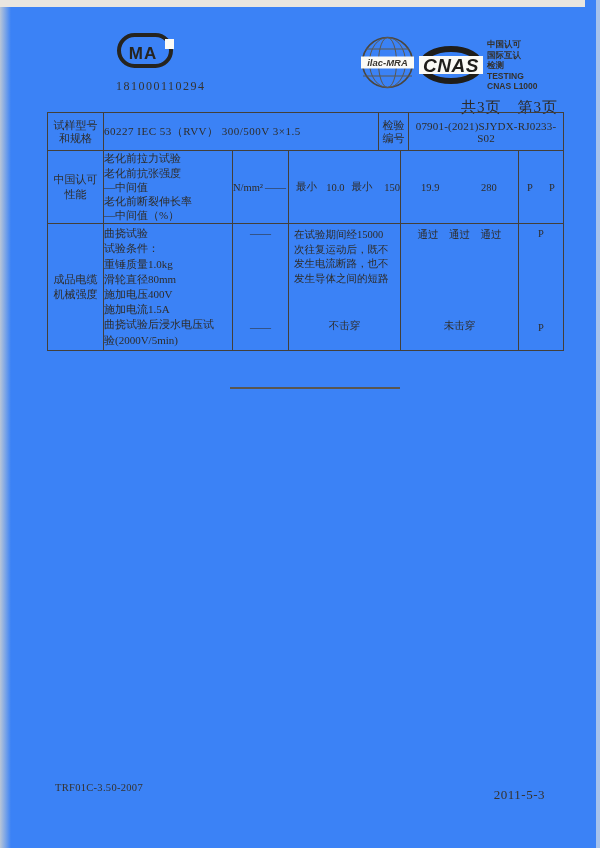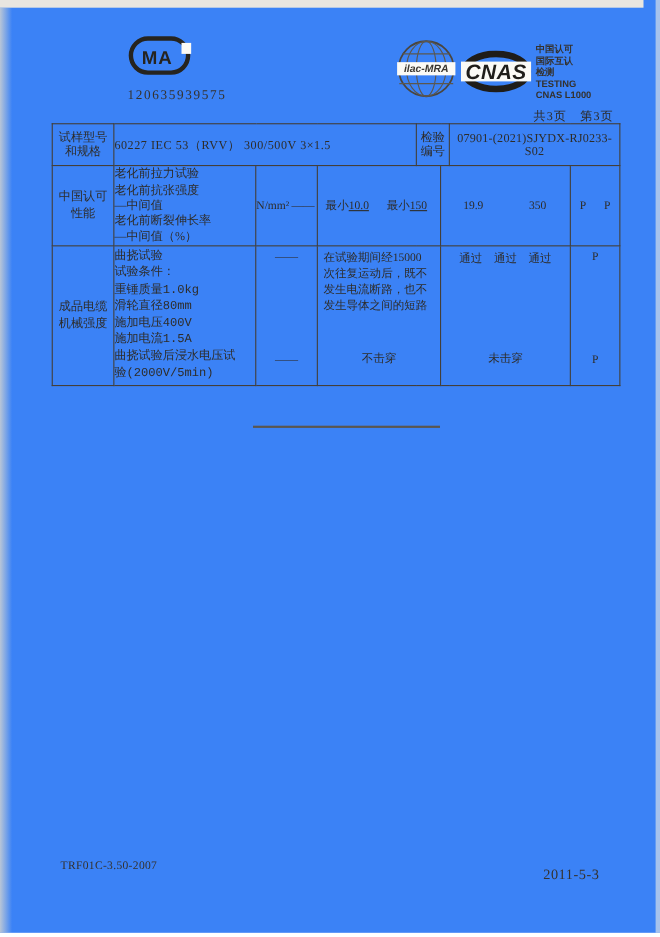--- a/index.html
+++ b/index.html
@@ -21,21 +21,21 @@
   .cma{position:absolute;left:116px;top:32px;}
   .cma-number{position:absolute;left:116px;top:79px;font-size:12px;letter-spacing:1.5px;color:#35322e;}
   .ilac{position:absolute;left:360px;top:35px;font-style:italic;}
   .cnas{position:absolute;left:419px;top:46px;}
   .accred-text{
     position:absolute;left:487px;top:39px;
     font-family:"Liberation Sans","DejaVu Sans",sans-serif;
     font-size:8.5px;font-weight:bold;line-height:10.5px;color:#34312d;
     white-space:pre-line;
   }
-  .pagination{position:absolute;right:42px;top:98px;font-size:11px;color:#2c2a27;letter-spacing:1px;margin-left:14px;}
+  .pagination{position:absolute;right:42px;top:98px;font-size:15px;color:#2c2a27;letter-spacing:1px;margin-left:14px;}
 
   
   table.report{
     position:absolute;left:47px;top:112px;
     width:516px;border-collapse:collapse;table-layout:fixed;
   }
   table.report td{
     border:1.6px solid #433f3a;
     padding:0;vertical-align:middle;
     font-size:11px;color:#2e2c29;
@@ -45,26 +45,26 @@
   .r1{height:38px;}
   .r2{height:30px;}
   .r3{height:72px;}
   .r4{height:126px;}
   .sample-value{padding-left:9px;font-size:11.5px;letter-spacing:.5px;}
   .repno-label{text-align:center;font-size:10.5px;line-height:13px;margin-left:40px;}
   .repno-value{text-align:center;font-size:10.5px;letter-spacing:.2px;}
   .colhead{text-align:center;font-size:11px;line-height:13px;}
   .cat{text-align:center;font-size:11px;line-height:15px;}
   .items1{font-size:10.5px;line-height:14.2px;padding:1px 0 0 5px;}
-  .items2{font-size:10.5px;line-height:15.2px;padding:2px 0 0 5px;font-family:Liberation Mono, monospace;}
+  .items2{font-size:10.5px;line-height:15.2px;padding:2px 0 0 5px;}
   .twohalf{display:flex;flex-direction:row;height:72px;}
   .twohalf>div{flex:1;display:flex;align-items:center;justify-content:center;font-size:10.5px;}
   .reqrow{display:flex;align-items:center;}
   .reqrow .pfx{margin-left:7px;font-size:10.5px;}
-  .reqrow .val{flex:1;text-align:left;font-size:10.5px;text-decoration:underline;}
+  .reqrow .val{flex:1;text-align:right;font-size:10.5px;}
   .stack2{display:flex;flex-direction:column;justify-content:space-between;height:126px;box-sizing:border-box;}
   .stack2 .top{padding-top:4px;text-align:center;font-size:10.5px;}
   .stack2 .top.lft{text-align:left;padding-left:5px;line-height:14.6px;}
   .stack2 .bot{margin-bottom:17px;text-align:center;font-size:10.5px;}
   .sup{font-size:10.5px;}
 
   
   .end-line{position:absolute;left:230px;top:387px;width:170px;height:2px;background:#5a564f;}
   .footer-code{position:absolute;left:55px;top:782px;font-size:10.5px;letter-spacing:.3px;color:#35322e;}
   .footer-date{position:absolute;right:55px;top:787px;font-size:13px;letter-spacing:.5px;color:#35322e;}
@@ -80,21 +80,21 @@
   <div class="scan-left"></div>
   <div class="scan-right"></div>
 
   <div class="cma">
     <svg width="58" height="38" viewBox="0 0 58 38">
       <rect x="3" y="3" width="52" height="31" rx="15.5" fill="none" stroke="#26241f" stroke-width="4"></rect>
       <rect x="49" y="7" width="9" height="10" fill="#fbfaf6"></rect>
       <text x="27" y="26.5" text-anchor="middle" font-size="17" font-weight="bold" fill="#26241f" letter-spacing="1">MA</text>
     </svg>
   </div>
-  <div class="cma-number">120635939575</div>
+  <div class="cma-number">181000110294</div>
 
   <div class="ilac">
     <svg width="55" height="55" viewBox="0 0 55 55">
       <circle cx="27.5" cy="27.5" r="25" fill="none" stroke="#4a463f" stroke-width="1.6"></circle>
       <ellipse cx="27.5" cy="27.5" rx="9" ry="25" fill="none" stroke="#5b574f" stroke-width="1"></ellipse>
       <ellipse cx="27.5" cy="27.5" rx="18" ry="25" fill="none" stroke="#5b574f" stroke-width="1"></ellipse>
       <line x1="6" y1="14" x2="49" y2="14" stroke="#5b574f" stroke-width="1"></line>
       <line x1="3" y1="41" x2="52" y2="41" stroke="#5b574f" stroke-width="1"></line>
       <rect x="1" y="21.5" width="53" height="12" fill="#fbfaf6"></rect>
       <text x="27.5" y="30.5" text-anchor="middle" font-size="9.5" font-weight="bold" fill="#3a3731">ilac-MRA</text>
@@ -159,21 +159,21 @@
           </div>
           <div class="reqrow">
             <span class="pfx">最小</span>
             <span class="val">150</span>
           </div>
         </div>
       </td>
       <td colspan="2">
         <div class="twohalf">
           <div>19.9</div>
-          <div>350</div>
+          <div>280</div>
         </div>
       </td>
       <td>
         <div class="twohalf">
           <div>P</div>
           <div>P</div>
         </div>
       </td>
     </tr>
 

